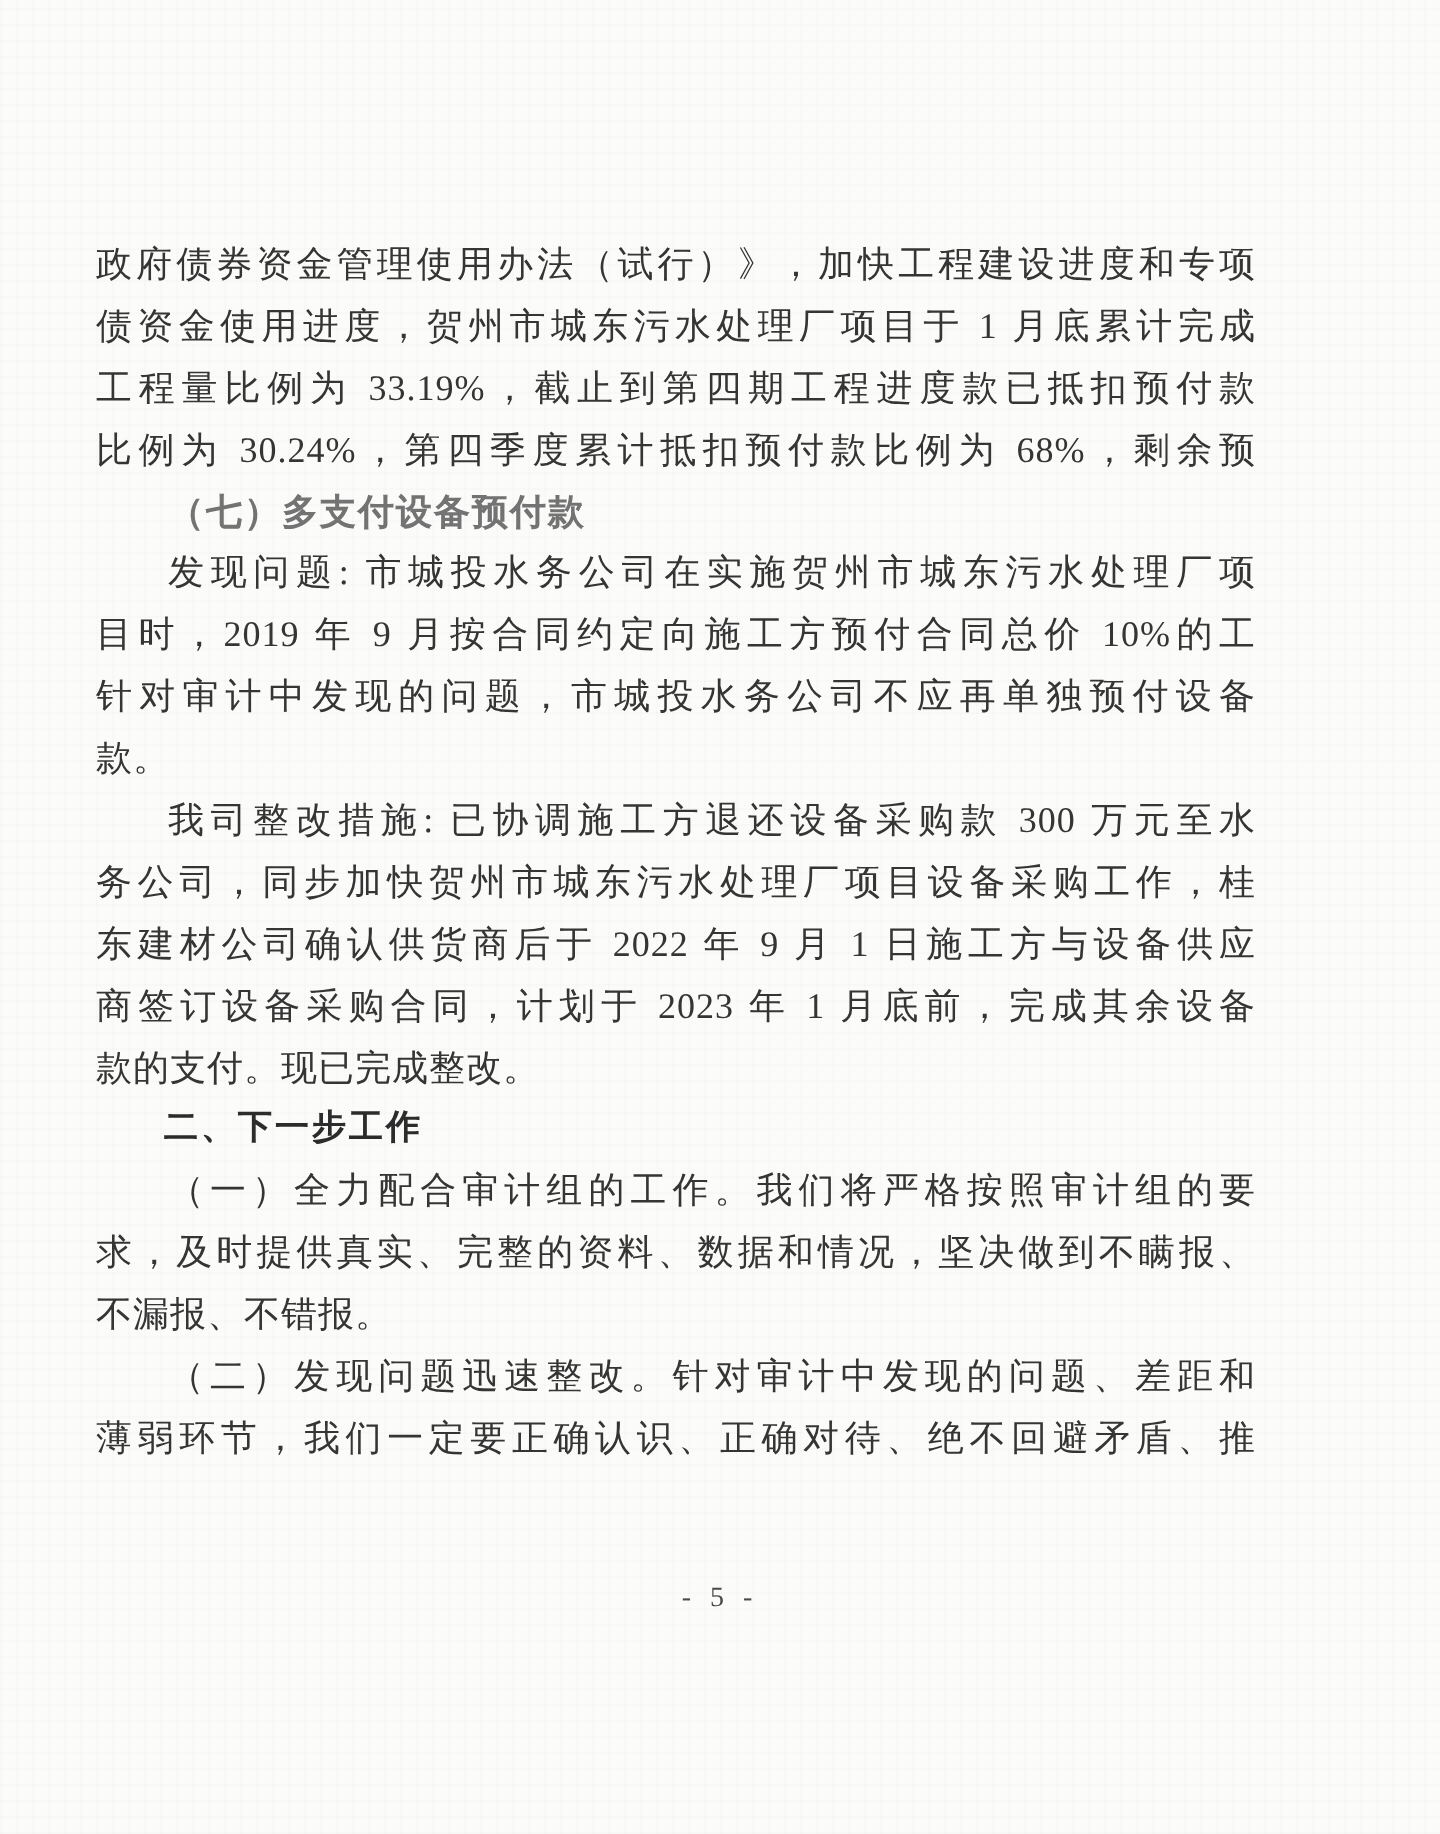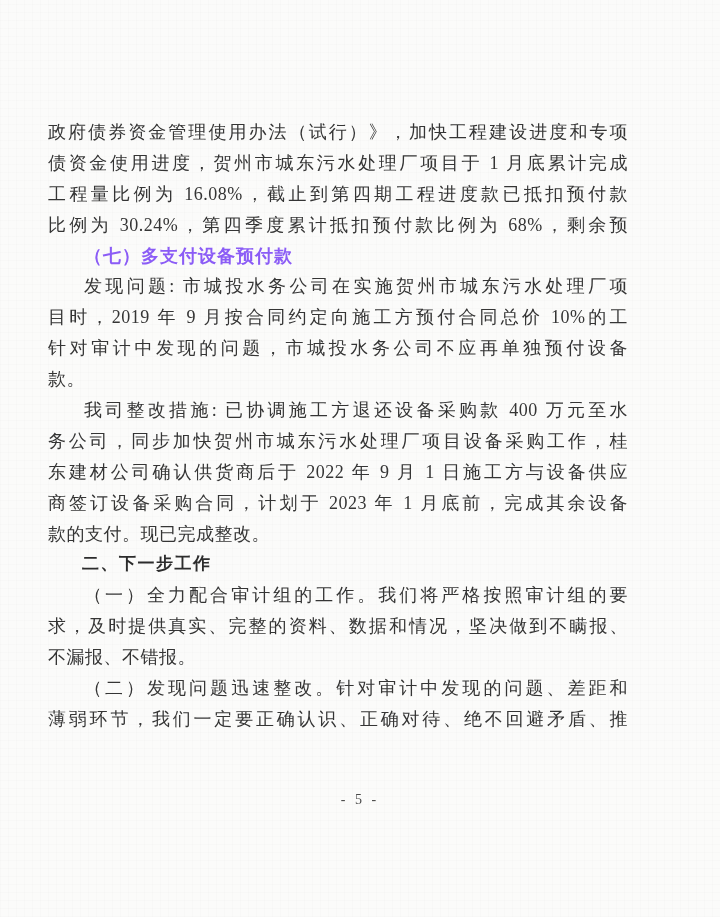--- a/index.html
+++ b/index.html
@@ -37,21 +37,21 @@
     white-space: normal;
     text-align: justify;
     text-align-last: justify;
     -moz-text-align-last: justify;
   }
   .line.indent {
     text-indent: 2em;
   }
   .line.h-kai {
     font-weight: bold;
-    color: #8b5cf6;
+    color: #737373;
     letter-spacing: 1px;
   }
   .line.h-hei {
     font-weight: bold;
     font-family: "Liberation Sans", "DejaVu Sans", sans-serif;
     color: #2c2c2c;
     letter-spacing: 1.5px;
     font-size: 17px;
   }
   .footer {
@@ -63,28 +63,28 @@
     letter-spacing: 3px;
   }
 </style>
 </head>
 <body>
 
 <div class="page">
   <div class="text-block">
     <div class="line fill">政府债券资金管理使用办法（试行）》，加快工程建设进度和专项</div>
     <div class="line fill">债资金使用进度，贺州市城东污水处理厂项目于 1 月底累计完成</div>
-    <div class="line fill">工程量比例为 16.08%，截止到第四期工程进度款已抵扣预付款</div>
+    <div class="line fill">工程量比例为 33.19%，截止到第四期工程进度款已抵扣预付款</div>
     <div class="line fill">比例为 30.24%，第四季度累计抵扣预付款比例为 68%，剩余预</div>
     <div class="line h-kai indent">（七）多支付设备预付款</div>
     <div class="line fill indent">发现问题: 市城投水务公司在实施贺州市城东污水处理厂项</div>
     <div class="line fill">目时，2019 年 9 月按合同约定向施工方预付合同总价 10%的工</div>
     <div class="line fill">针对审计中发现的问题，市城投水务公司不应再单独预付设备</div>
     <div class="line">款。</div>
-    <div class="line fill indent">我司整改措施: 已协调施工方退还设备采购款 400 万元至水</div>
+    <div class="line fill indent">我司整改措施: 已协调施工方退还设备采购款 300 万元至水</div>
     <div class="line fill">务公司，同步加快贺州市城东污水处理厂项目设备采购工作，桂</div>
     <div class="line fill">东建材公司确认供货商后于 2022 年 9 月 1 日施工方与设备供应</div>
     <div class="line fill">商签订设备采购合同，计划于 2023 年 1 月底前，完成其余设备</div>
     <div class="line">款的支付。现已完成整改。</div>
     <div class="line h-hei indent">二、下一步工作</div>
     <div class="line fill indent">（一）全力配合审计组的工作。我们将严格按照审计组的要</div>
     <div class="line fill">求，及时提供真实、完整的资料、数据和情况，坚决做到不瞒报、</div>
     <div class="line">不漏报、不错报。</div>
     <div class="line fill indent">（二）发现问题迅速整改。针对审计中发现的问题、差距和</div>
     <div class="line fill">薄弱环节，我们一定要正确认识、正确对待、绝不回避矛盾、推</div>

